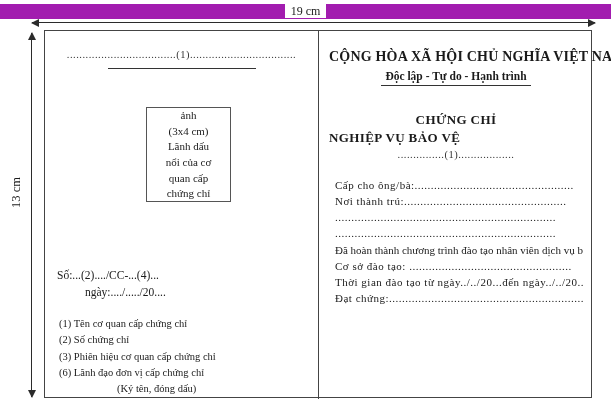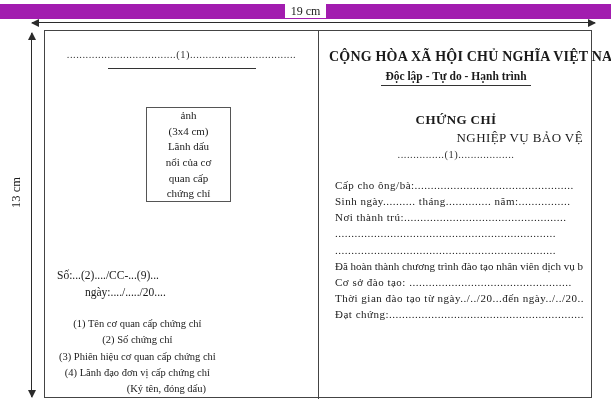--- a/index.html
+++ b/index.html
@@ -170,21 +170,20 @@
     line-height: 1.5;
   }
   .so-block .ngay { padding-left: 28px; display: block; }
 
   .notes-block {
     position: absolute;
     left: 14px;
     top: 285px;
     font-size: 10.5px;
     line-height: 1.55;
-    text-align: center;
   }
   .notes-block .sign-note {
     padding-left: 58px;
     display: block;
   }
 
   
   .page-right {
     position: absolute;
     left: 274px;
@@ -217,23 +216,23 @@
   }
 
   .cert-title {
     text-align: center;
     font-size: 13px;
     font-weight: bold;
     letter-spacing: 0.4px;
     margin-top: 26px;
   }
   .cert-subtitle {
-    text-align: right;
+    text-align: left;
     font-size: 13px;
-    font-weight: normal;
+    font-weight: bold;
     letter-spacing: 0.4px;
     margin-top: 2px;
   }
   .cert-ref {
     text-align: center;
     font-size: 10.5px;
     margin-top: 3px;
     color: #333;
   }
 
@@ -292,47 +291,46 @@
     <div class="photo-box">
       <div>ảnh</div>
       <div>(3x4 cm)</div>
       <div>Lãnh dấu</div>
       <div>nổi của cơ</div>
       <div>quan cấp</div>
       <div>chứng chỉ</div>
     </div>
 
     <div class="so-block">
-      <span>Số:...(2)..../CC-...(9)...</span>
+      <span>Số:...(2)..../CC-...(4)...</span>
       <span class="ngay">ngày:..../...../20....</span>
     </div>
 
     <div class="notes-block">
       <div>(1) Tên cơ quan cấp chứng chỉ</div>
       <div>(2) Số chứng chỉ</div>
       <div>(3) Phiên hiệu cơ quan cấp chứng chỉ</div>
-      <div>(4) Lãnh đạo đơn vị cấp chứng chỉ</div>
+      <div>(6) Lãnh đạo đơn vị cấp chứng chỉ</div>
       <span class="sign-note">(Ký tên, đóng dấu)</span>
     </div>
 
   </div>
 
   <div class="page-right">
 
     <div class="natl-title">CỘNG HÒA XÃ HỘI CHỦ NGHĨA VIỆT NAM</div>
     <div class="natl-motto">Độc lập - Tự do - Hạnh trình</div>
     <div class="motto-underline"></div>
 
     <div class="cert-title">CHỨNG CHỈ</div>
     <div class="cert-subtitle">NGHIỆP VỤ BẢO VỆ</div>
     <div class="cert-ref dotted">...............(1)..................</div>
 
     <div class="fields">
       <div class="row dotted">Cấp cho ông/bà:.................................................</div>
-      <div class="row dotted">Sinh ngày.......... tháng.............. năm:................</div>
       <div class="row dotted">Nơi thành trú:..................................................</div>
       <div class="row dotted">....................................................................</div>
       <div class="row dotted">....................................................................</div>
     </div>
 
     <div class="fields2">
       <div class="row">Đã hoàn thành chương trình đào tạo nhân viên dịch vụ bảo vệ</div>
       <div class="row dotted">Cơ sở đào tạo: ..................................................</div>
       <div class="row dotted">Thời gian đào tạo từ ngày../../20...đến ngày../../20...</div>
       <div class="row dotted">Đạt chứng:............................................................</div>

